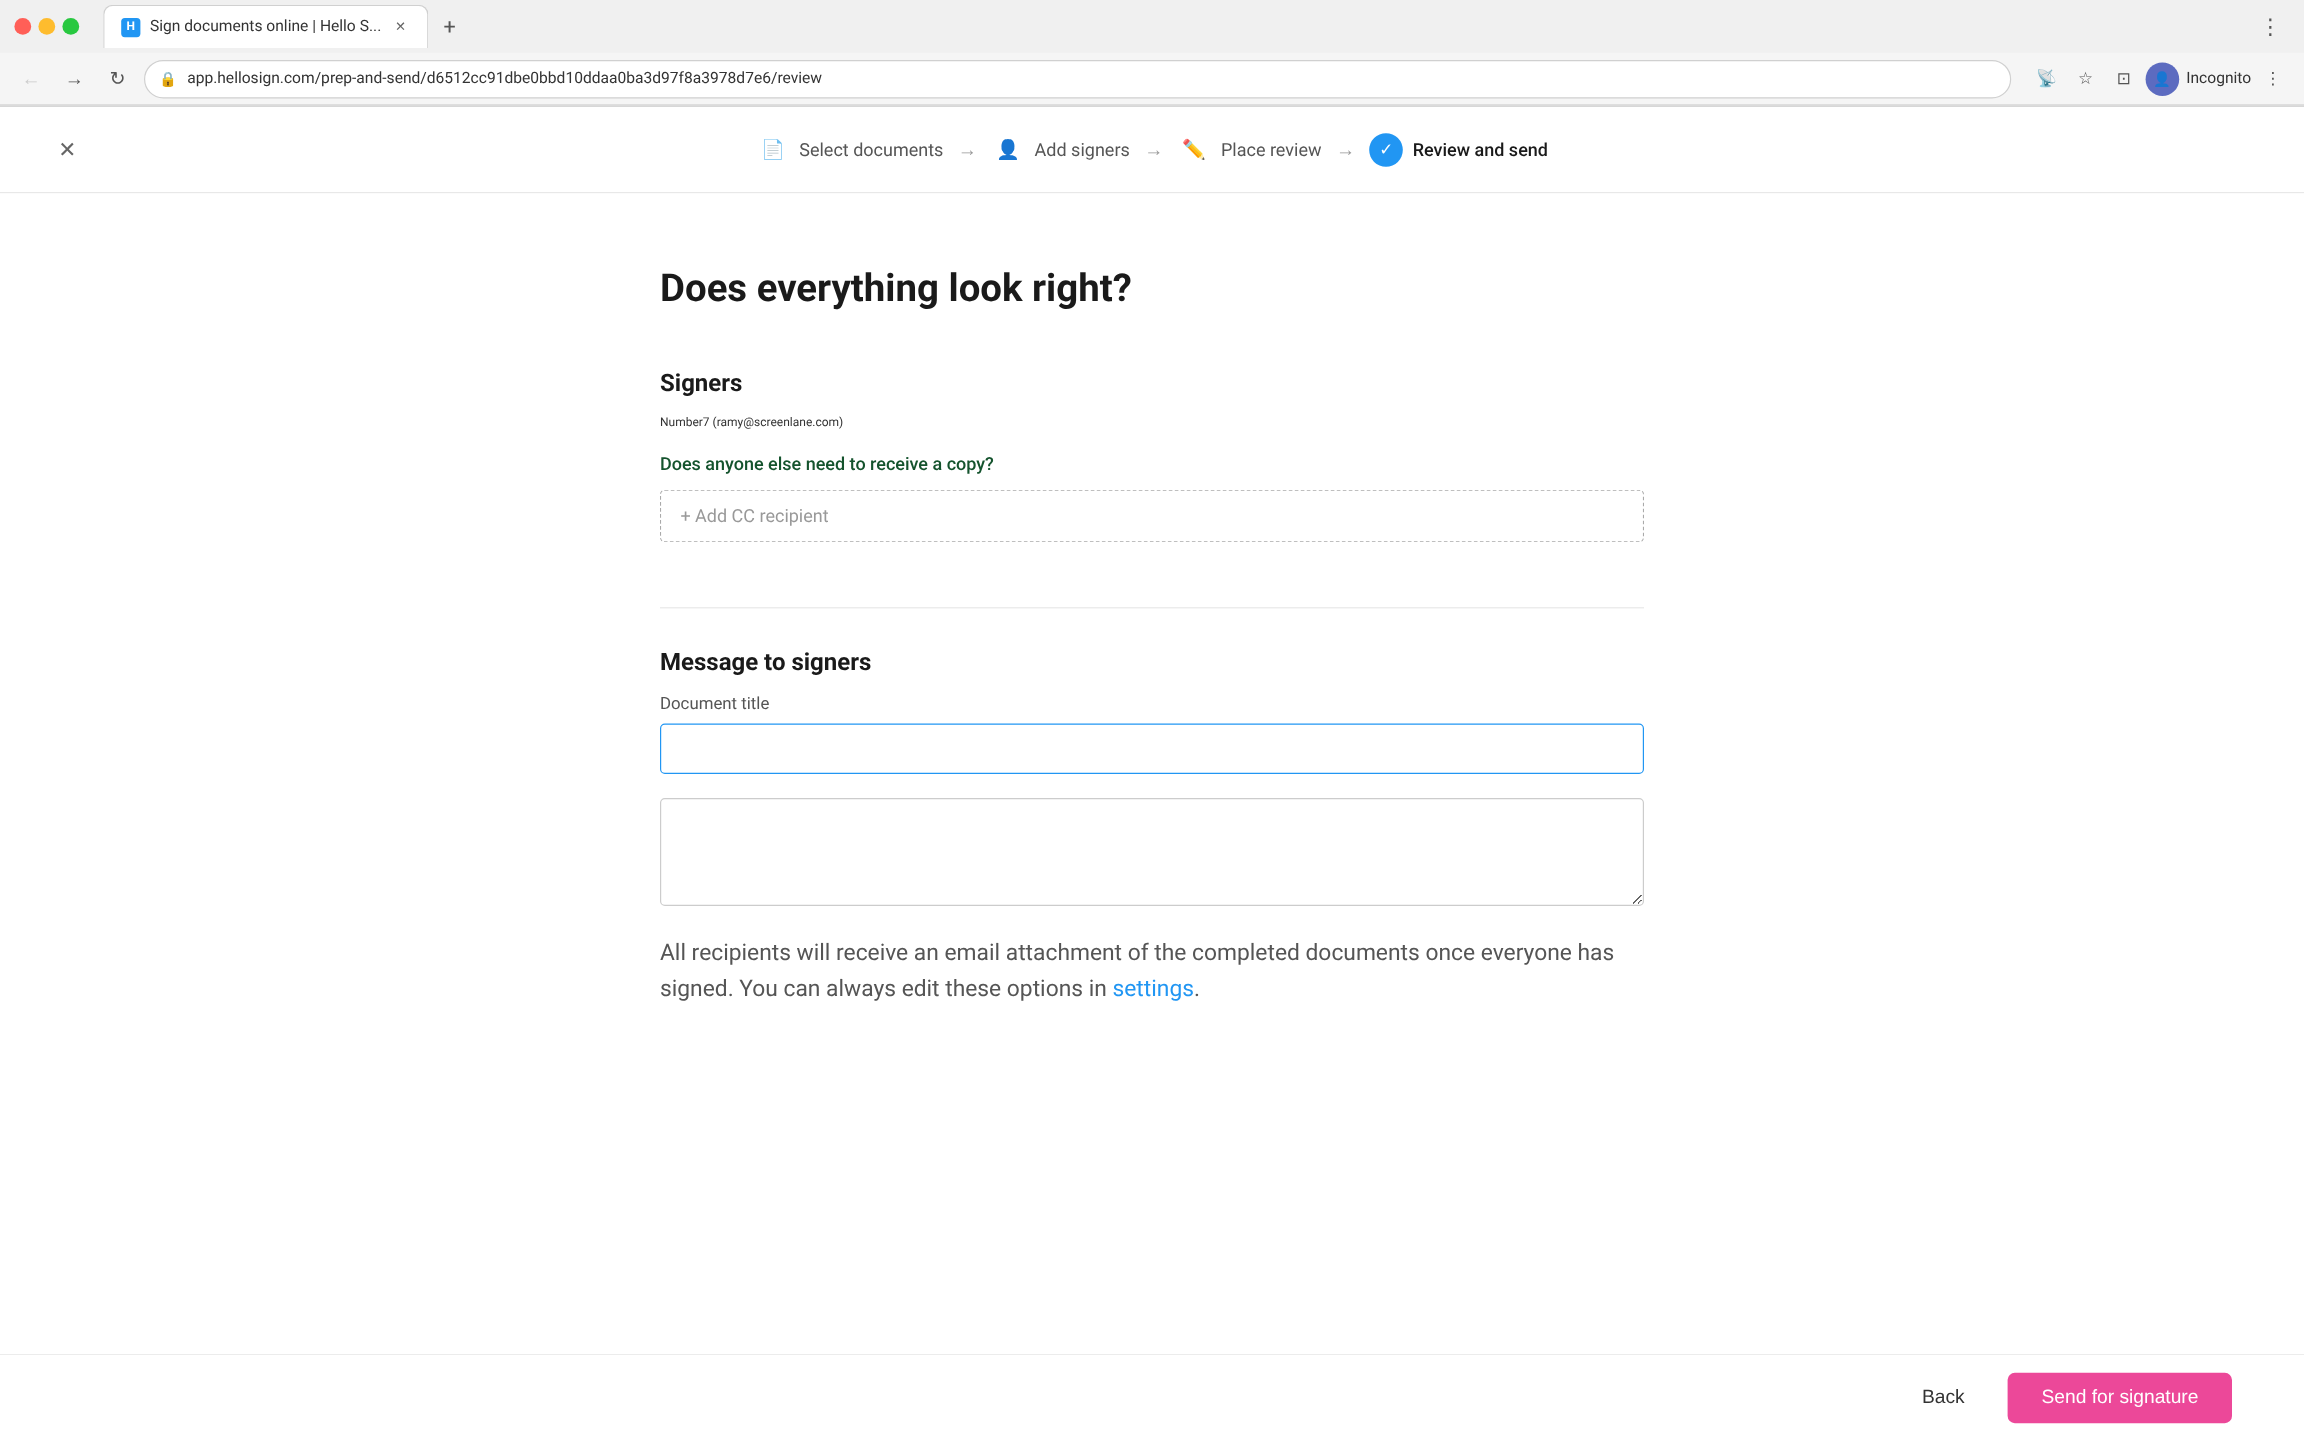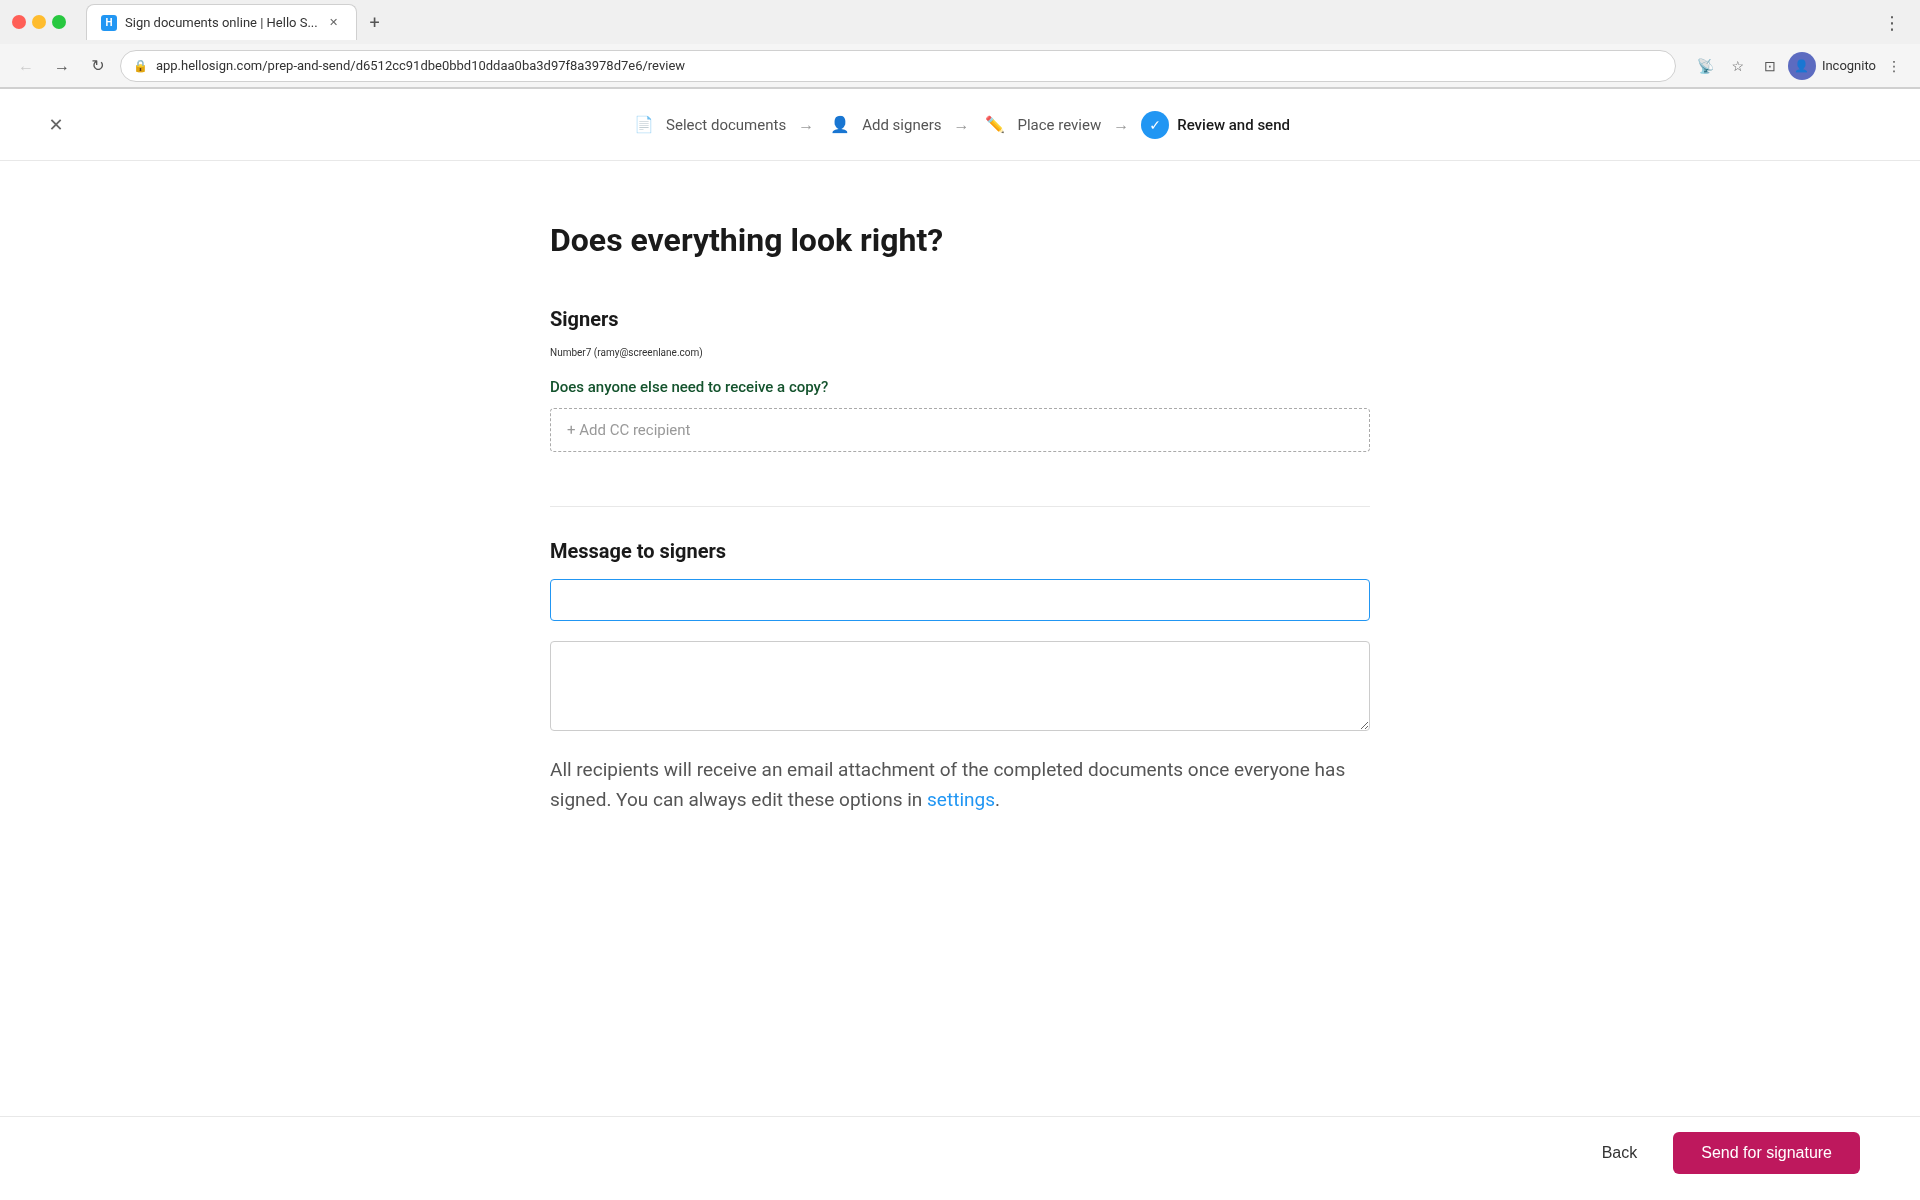--- a/index.html
+++ b/index.html
@@ -370,21 +370,21 @@
 
     .divider {
       height: 1px;
       background: #e8e8e8;
       margin: 32px 0;
     }
 
     
     .footer {
       position: fixed;
-      bottom: 12px;
+      bottom: 0;
       left: 0;
       right: 0;
       height: 72px;
       background: #ffffff;
       border-top: 1px solid #e8e8e8;
       display: flex;
       align-items: center;
       justify-content: flex-end;
       padding: 0 60px;
       gap: 16px;
@@ -394,21 +394,21 @@
       background: transparent;
       border: none;
       font-size: 16px;
       color: #333;
       cursor: pointer;
       padding: 10px 20px;
       border-radius: 4px;
     }
 
     .btn-send {
-      background: #be185d;
+      background: #ec4899;
       border: none;
       font-size: 16px;
       color: #ffffff;
       cursor: pointer;
       padding: 12px 28px;
       border-radius: 6px;
       font-weight: 500;
     }
 
     .more-options-btn {
@@ -508,20 +508,21 @@
       <span>+ Add CC recipient</span>
     </div>
   </div>
 
   <div class="divider"></div>
 
   <div class="section">
     <h2 class="section-title">Message to signers</h2>
 
     <div class="form-group">
+      <label class="form-label">Document title</label>
       <input type="text" class="form-input" value="" style="">
     </div>
 
     <div class="form-group">
       <textarea class="form-textarea" style=""></textarea>
     </div>
 
     <p class="info-text">
       <span>All recipients will receive an email attachment of the completed documents once everyone has signed. You can always edit these options in </span><a href="#">settings</a><span>.</span>
     </p>

